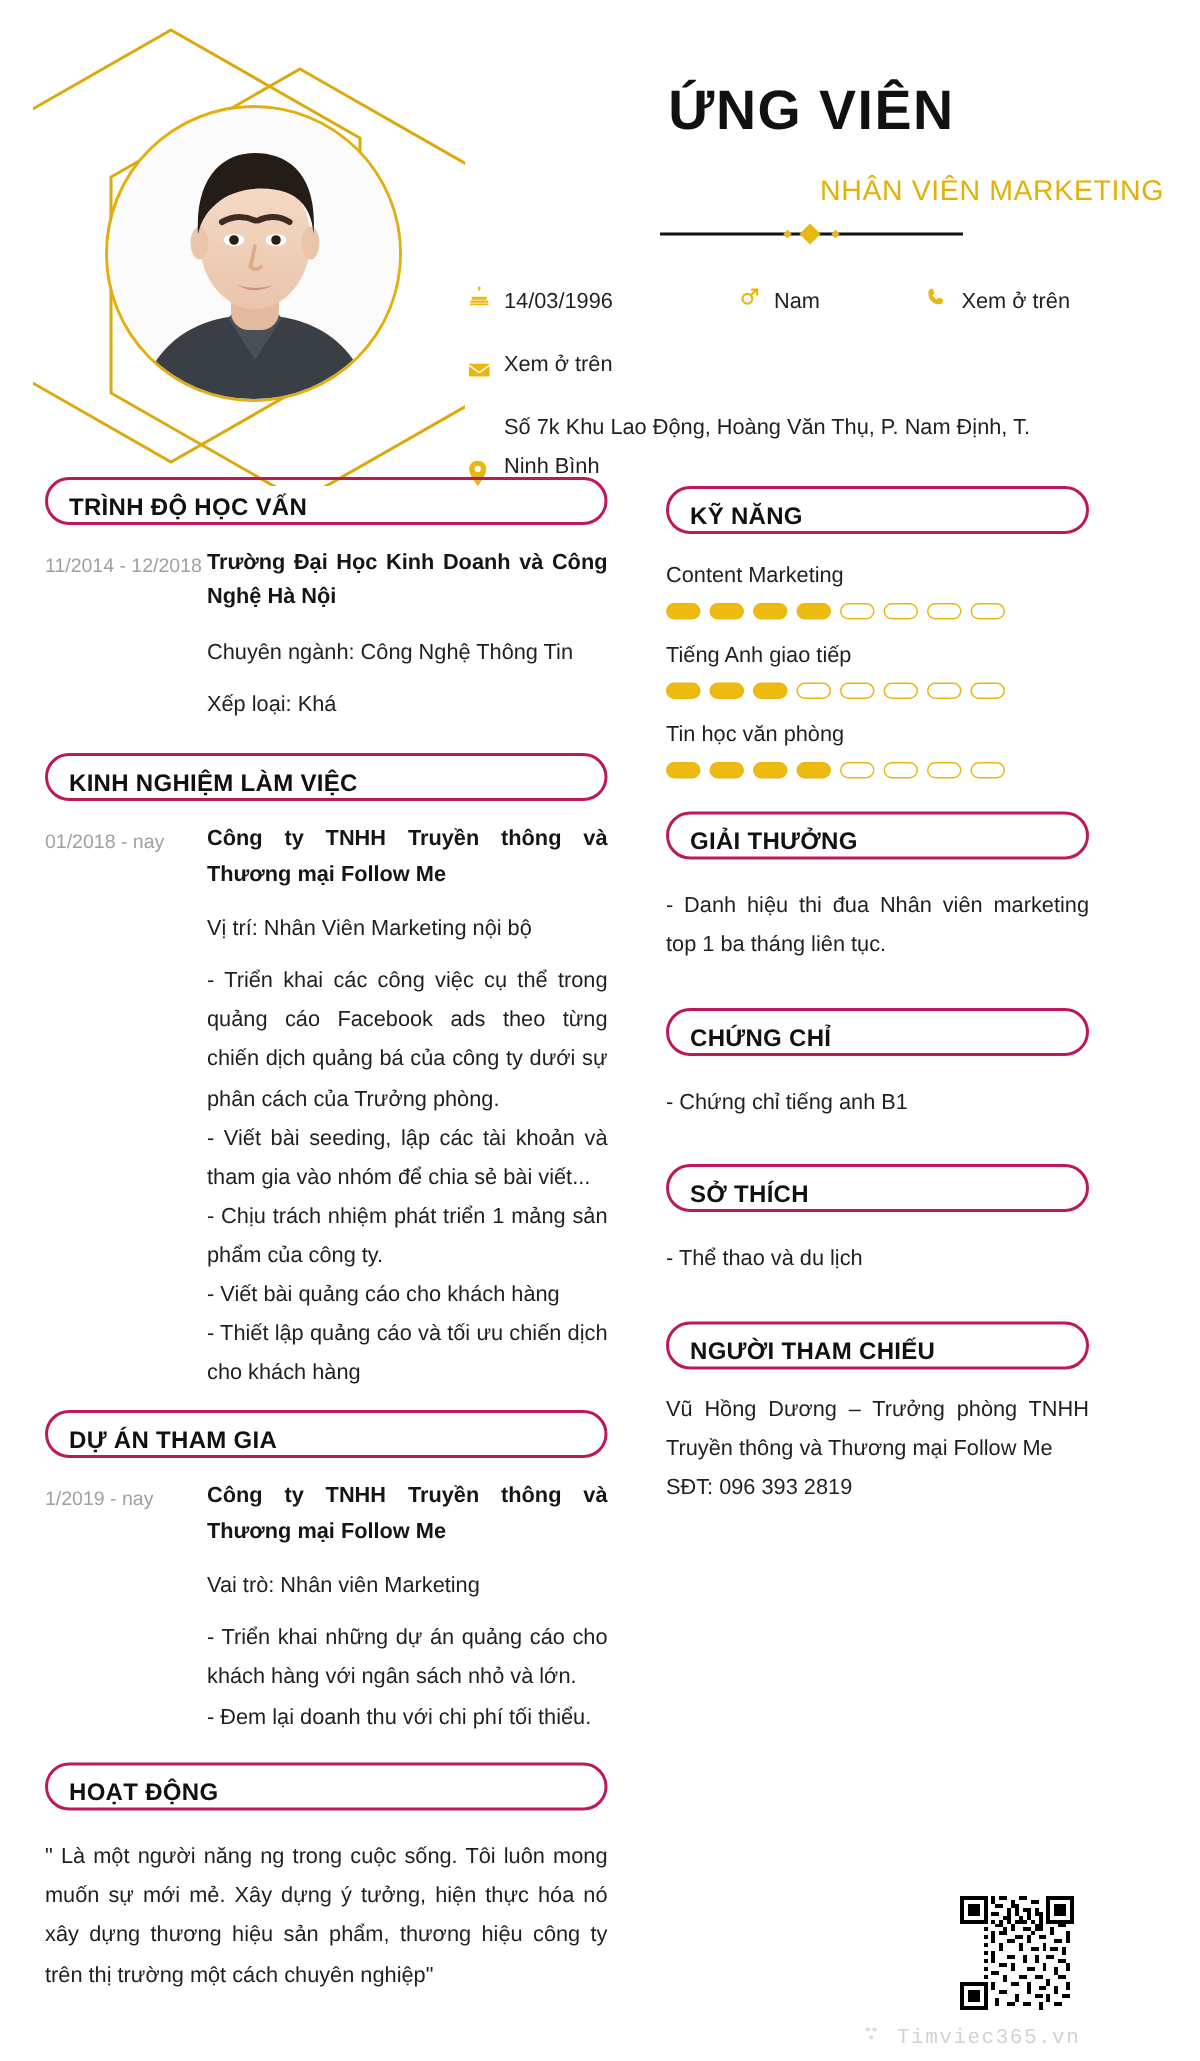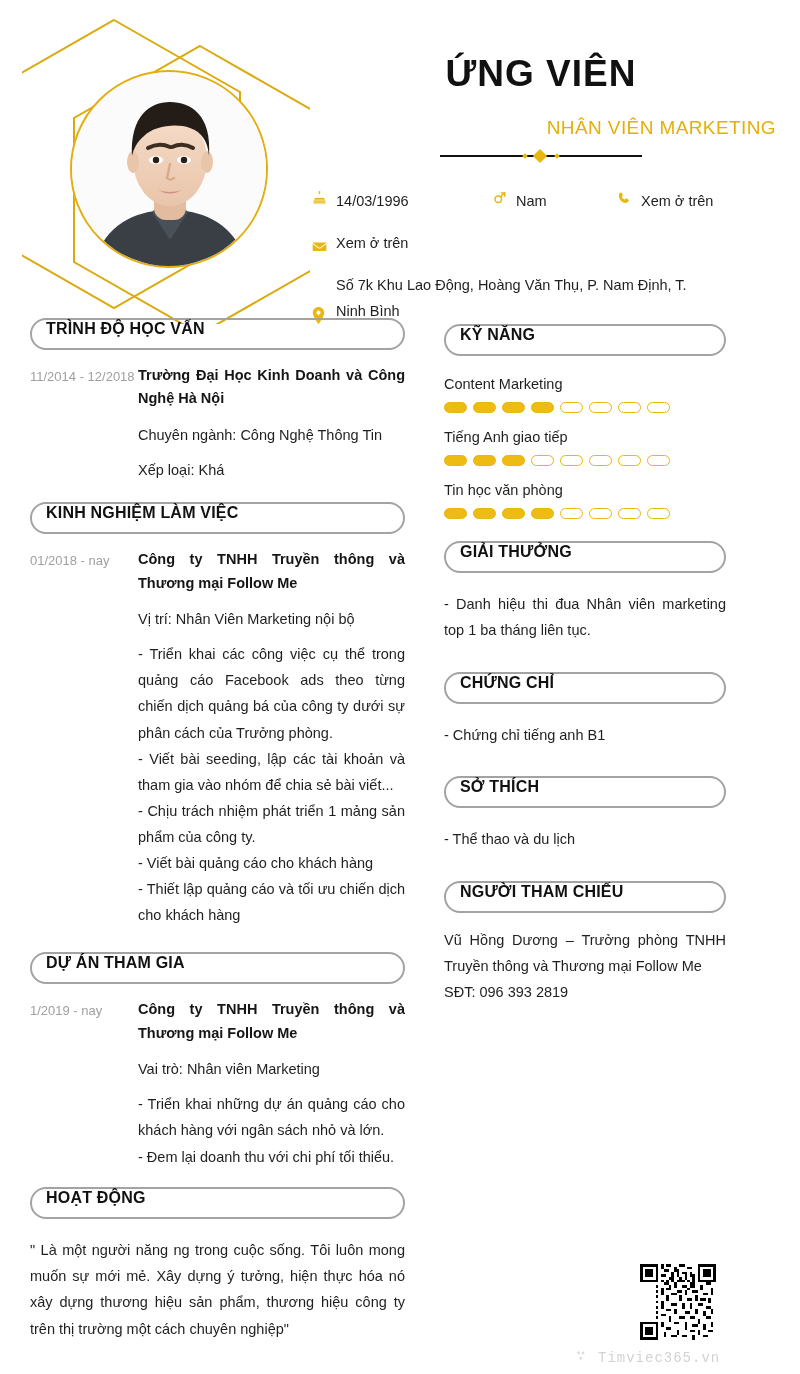--- a/index.html
+++ b/index.html
@@ -107,25 +107,25 @@
     position: absolute;
     left: 30px; top: 0; width: 375px;
   }
   .right-col {
     position: absolute;
     left: 444px; top: 6px; width: 282px;
   }
 
   
   .pill {
-    border: 2px solid #a3a3a3;
+    border: 2px solid #be185d;
     border-radius: 22px;
     height: 32px;
     display: flex;
-    align-items: flex-start;
+    align-items: flex-end;
     padding-left: 14px;
     margin-bottom: 14px;
   }
   .pill span {
     font-size: 16px;
     font-weight: bold;
     color: #111111;
     letter-spacing: .2px;
   }
   .pill.right-pill { height: 32px; }
@@ -333,21 +333,21 @@
         <div class="org">Công ty TNHH Truyền thông và Thương mại Follow Me</div>
         <div class="line tight" style="margin-bottom:9px">Vị trí: Nhân Viên Marketing nội bộ</div>
         <div class="line tight">- Triển khai các công việc cụ thể trong quảng cáo Facebook ads theo từng chiến dịch quảng bá của công ty dưới sự phân cách của Trưởng phòng.</div>
         <div class="line tight">- Viết bài seeding, lập các tài khoản và tham gia vào nhóm để chia sẻ bài viết...</div>
         <div class="line tight">- Chịu trách nhiệm phát triển 1 mảng sản phẩm của công ty.</div>
         <div class="line tight">- Viết bài quảng cáo cho khách hàng</div>
         <div class="line tight">- Thiết lập quảng cáo và tối ưu chiến dịch cho khách hàng</div>
       </div>
     </div>
 
-    <div class="pill" style="margin-top:24px">
+    <div class="pill" style="margin-top:12px">
       <span>DỰ ÁN THAM GIA</span>
     </div>
     <div class="entry">
       <div class="period">1/2019 - nay</div>
       <div class="body">
         <div class="org">Công ty TNHH Truyền thông và Thương mại Follow Me</div>
         <div class="line">Vai trò: Nhân viên Marketing</div>
         <div class="line tight">- Triển khai những dự án quảng cáo cho khách hàng với ngân sách nhỏ và lớn.</div>
         <div class="line tight">- Đem lại doanh thu với chi phí tối thiểu.</div>
       </div>

